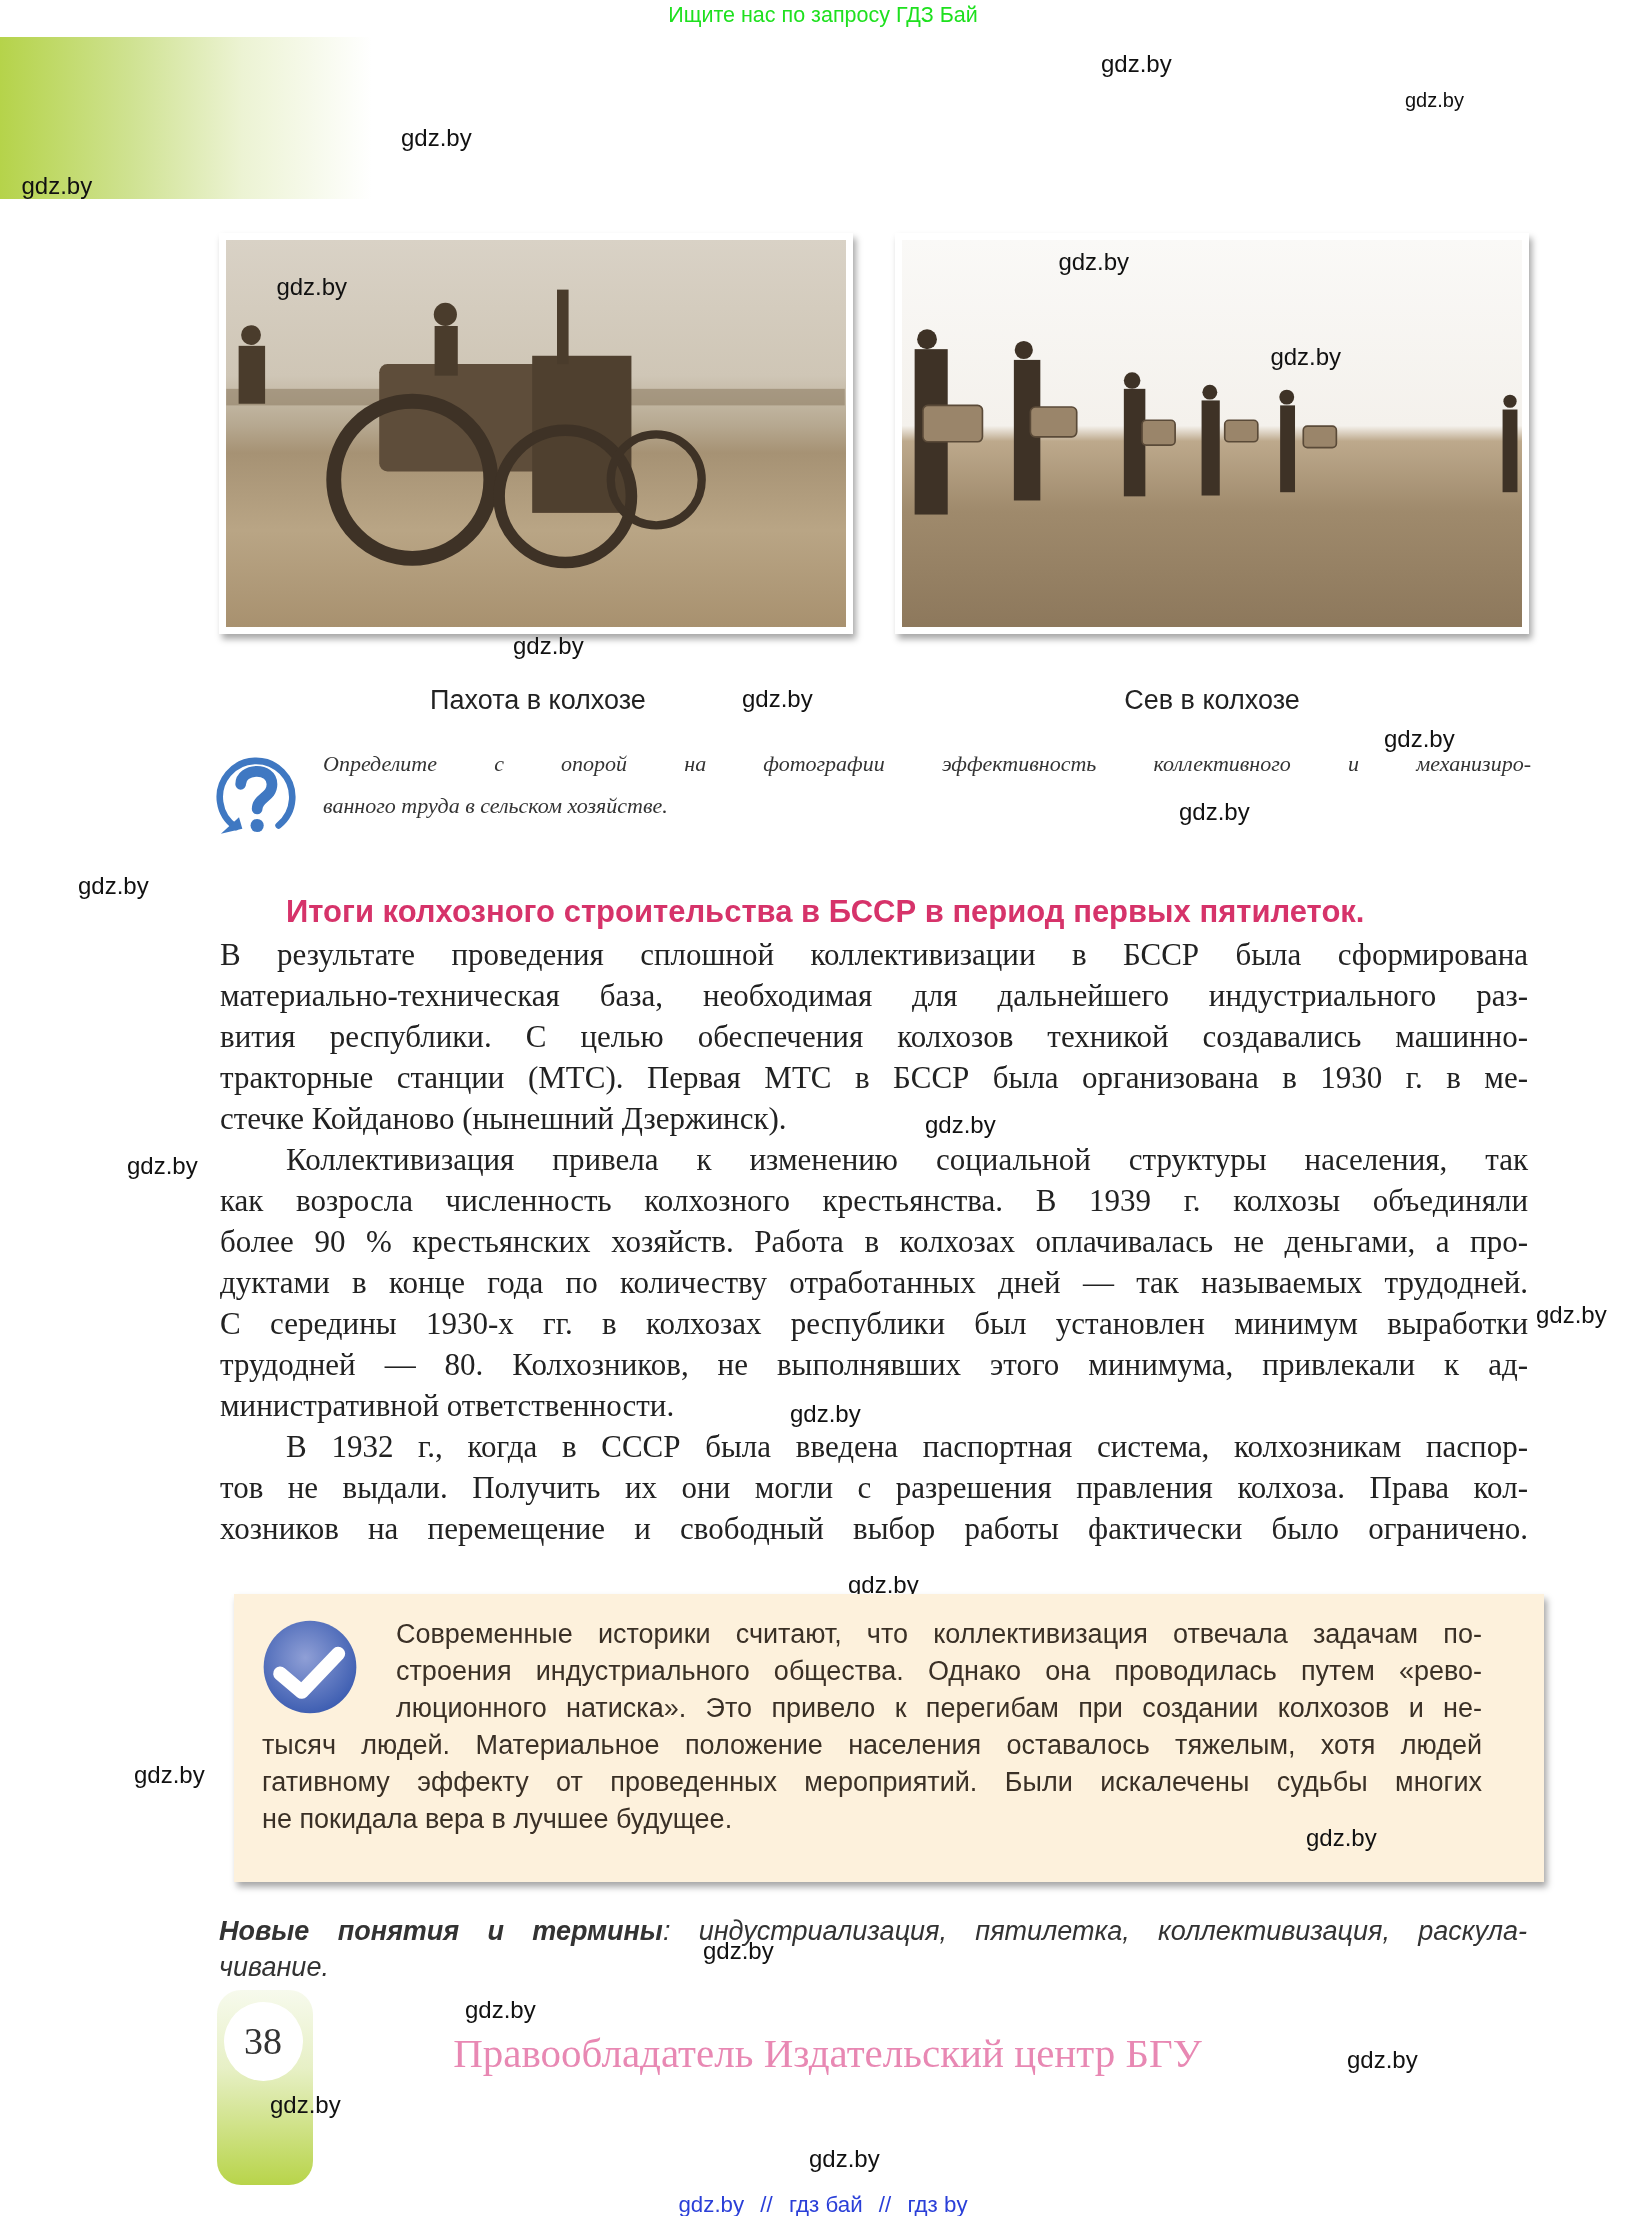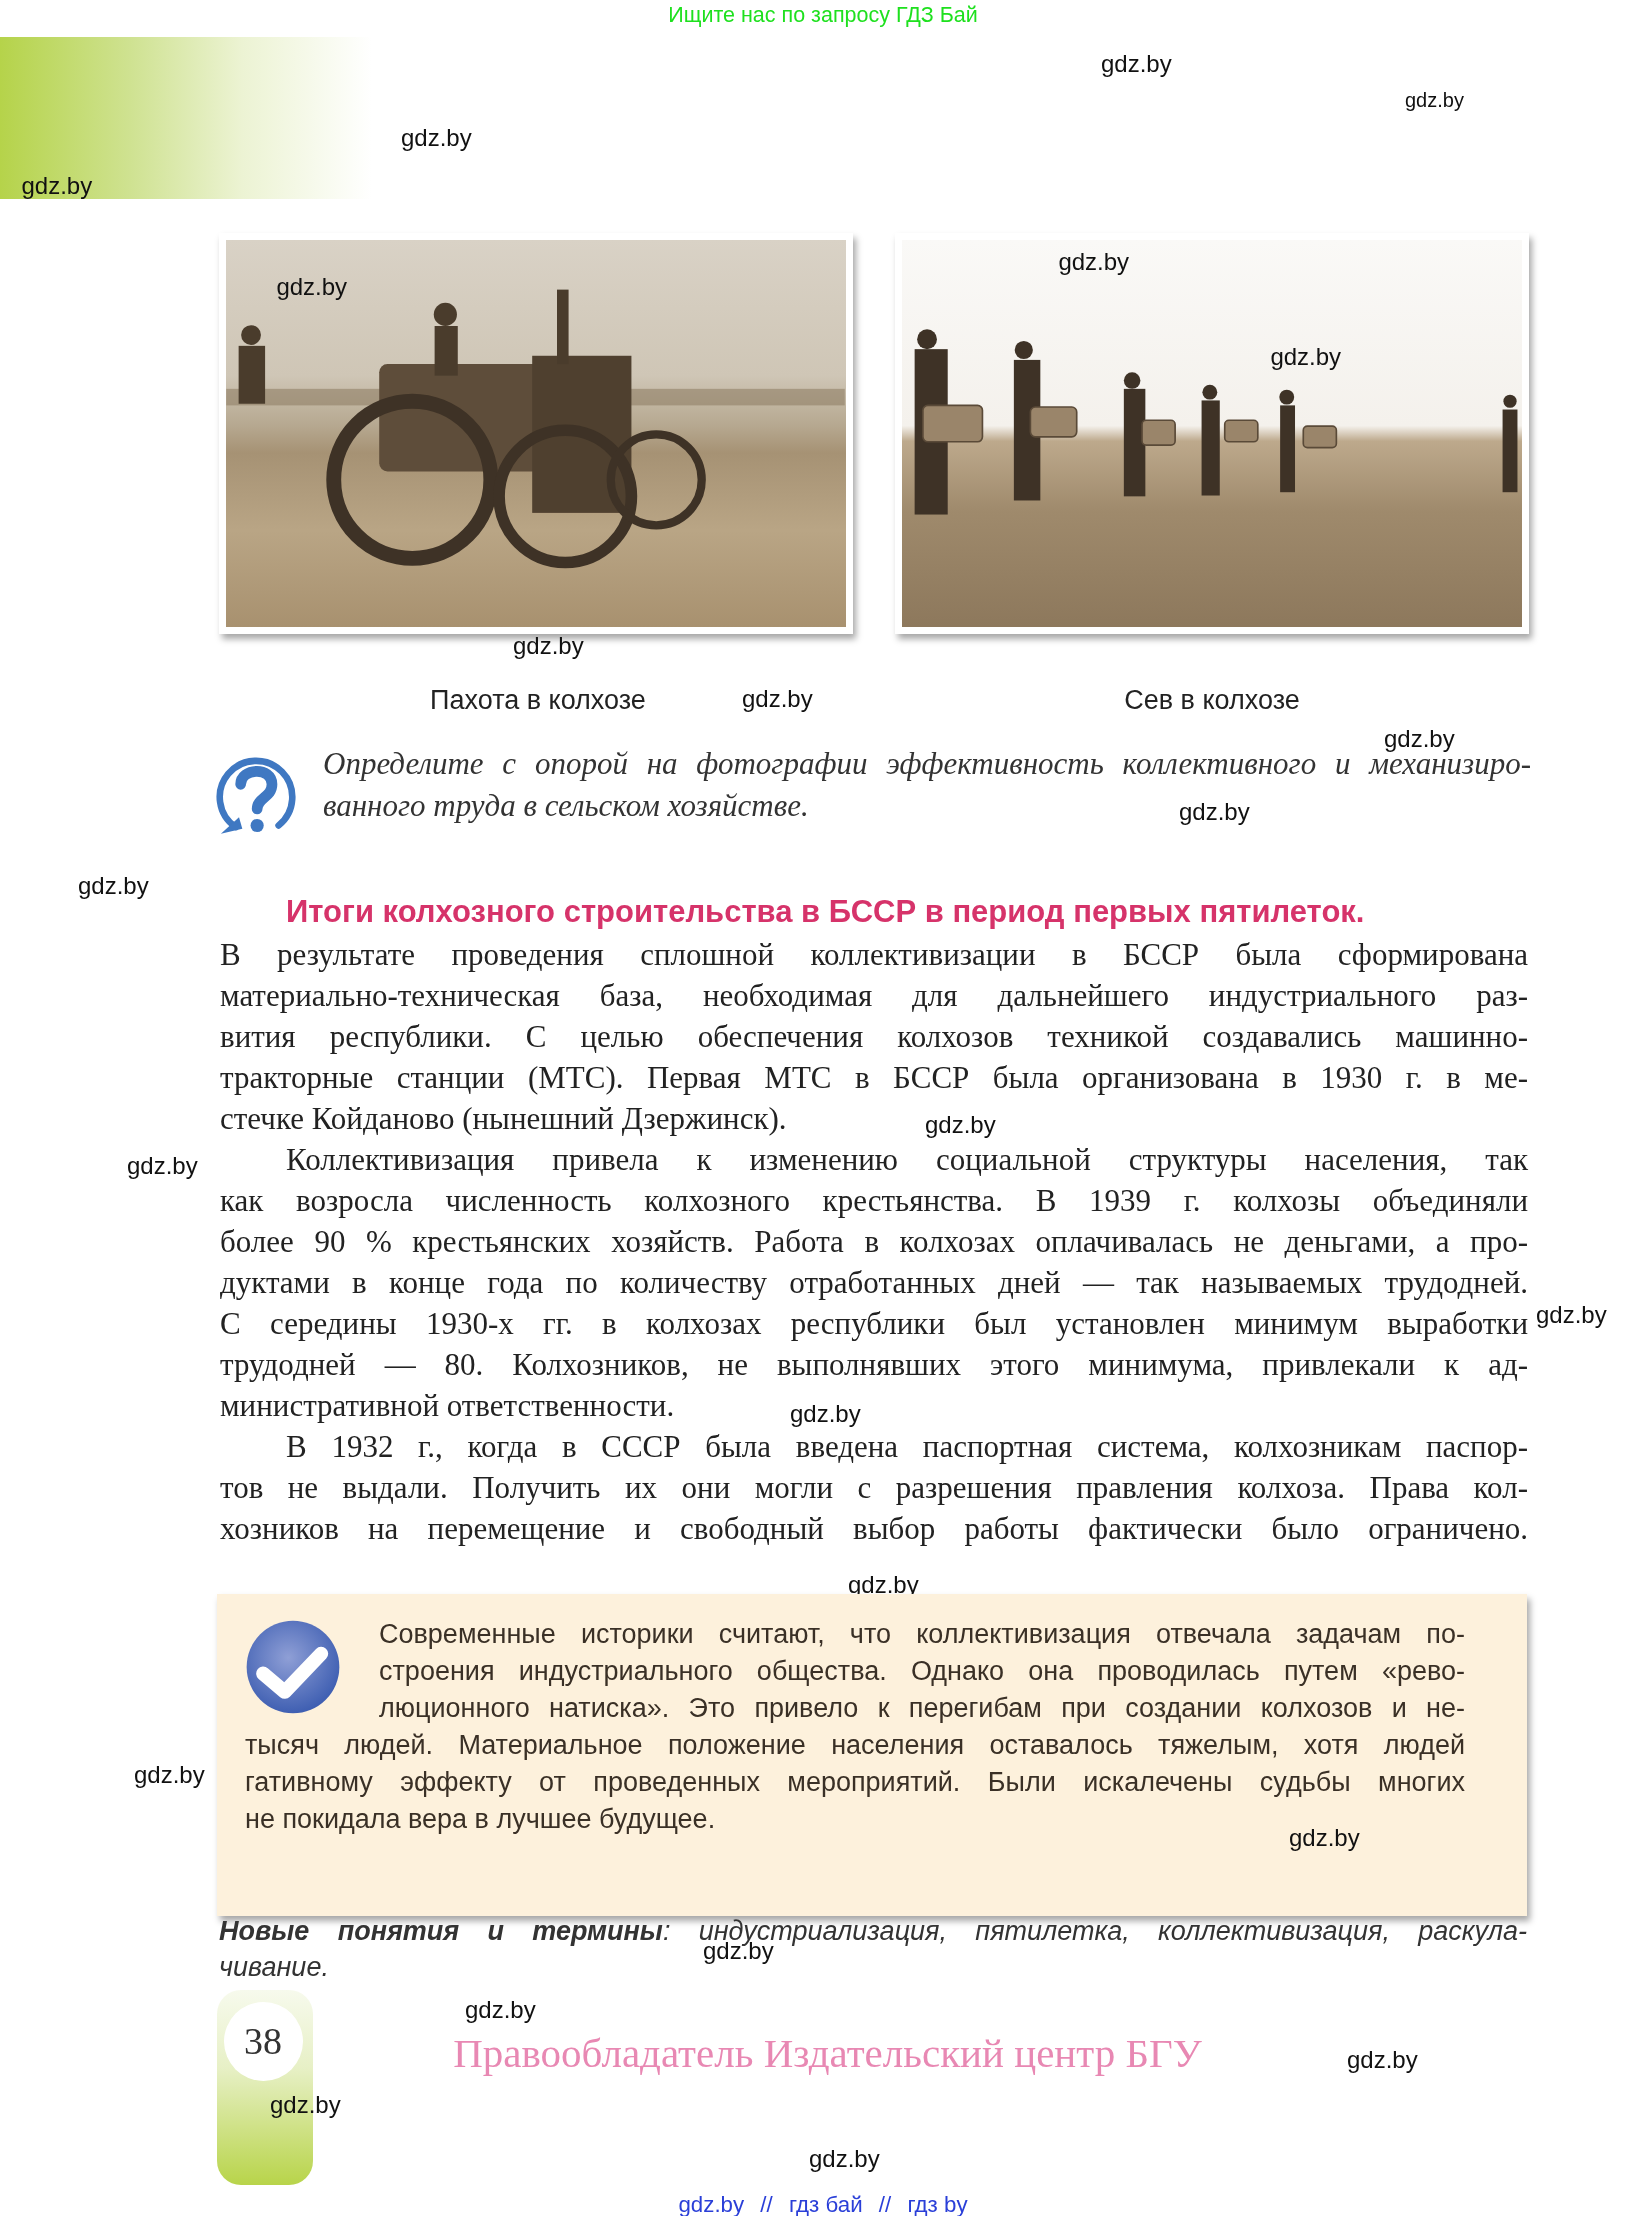--- a/index.html
+++ b/index.html
@@ -18,30 +18,30 @@
 
   .photo-frame { background: #fff; box-shadow: 3.3px 5px 6.6px rgba(0,0,0,0.35); padding: 6.6px 7.4px; }
   .photo { width: 100%; height: 100%; position: relative; overflow: hidden; }
   .photo-tractor { background:
       linear-gradient(to bottom, #d9d2c6 0%, #cfc6b6 35%, #b6a890 48%, #a69274 55%, #b9a585 75%, #a8916f 100%); }
   .photo-sowing { background:
       linear-gradient(to bottom, #faf9f7 0%, #f4f1ec 48%, #bda98c 52%, #9f8a6c 70%, #8d785c 100%); }
 
   .caption { font-size: 27px; color: #222; text-align: center; font-family: "Liberation Sans", sans-serif; }
 
-  .question-text { font-family: "Liberation Serif", serif; font-style: italic; font-size: 31px; color: #333; line-height: 42px; }
+  .question-text { font-family: "Liberation Serif", serif; font-style: italic; font-size: 22px; color: #333; line-height: 42px; }
 
   .section-heading { font-family: "Liberation Sans", sans-serif; font-weight: bold; color: #d6336a; font-size: 31px; white-space: nowrap; }
 
   .body-text { font-family: "Liberation Serif", serif; font-size: 31px; color: #222; line-height: 41px; text-align: justify; }
   .body-line { display: block; white-space: nowrap; text-align-last: justify; text-align: justify; height: 41px; }
   .body-line.last { text-align-last: left; }
   .indent { padding-left: 66px; }
 
-  .info-box { left: 217px; top: 1594px; width: 1310px; height: 322px; background: #fdf1dc;
+  .info-box { left: 234px; top: 1594px; width: 1310px; height: 288px; background: #fdf1dc;
     box-shadow: 3.3px 5px 6.6px rgba(0,0,0,0.35); }
   .info-text { font-family: "Liberation Sans", sans-serif; font-size: 27px; color: #3a3026; line-height: 37px; }
   .info-line { display: block; white-space: nowrap; text-align: justify; text-align-last: justify; height: 37px; }
   .info-line.last { text-align-last: left; }
 
   .terms { font-family: "Liberation Sans", sans-serif; font-size: 27px; color: #333; line-height: 36px; margin-top: 14px; }
   .terms-line { display: block; white-space: nowrap; text-align-last: justify; height: 36px; }
   .terms-label { font-weight: bold; font-style: italic; }
   .terms-list { font-style: italic; }
 

